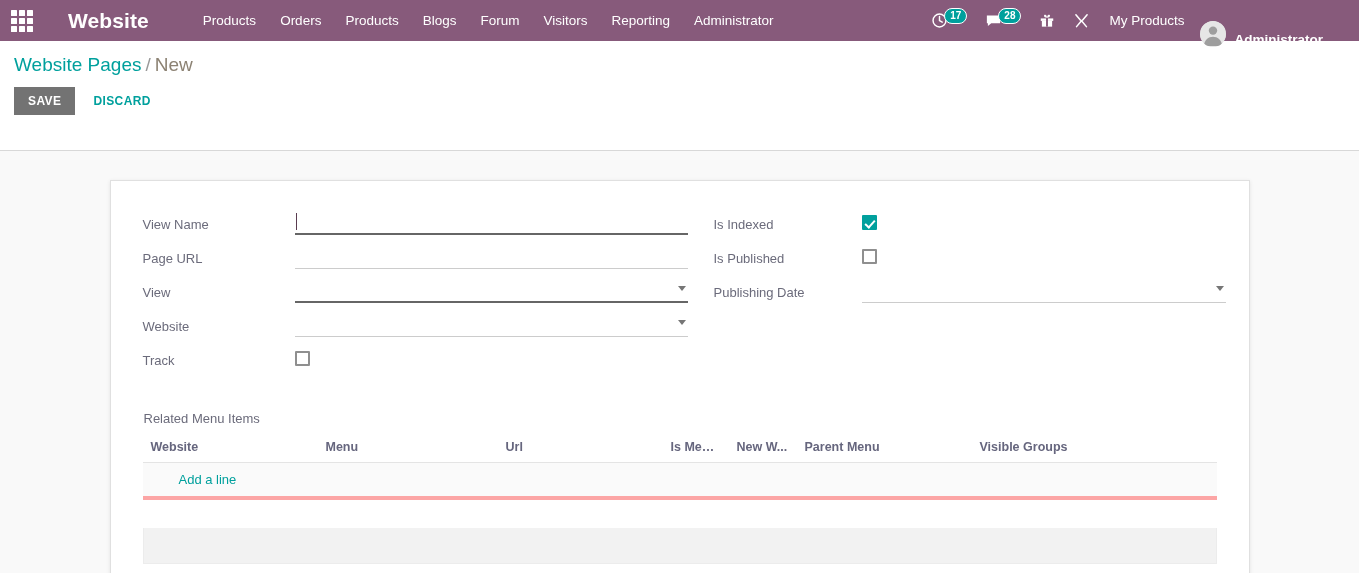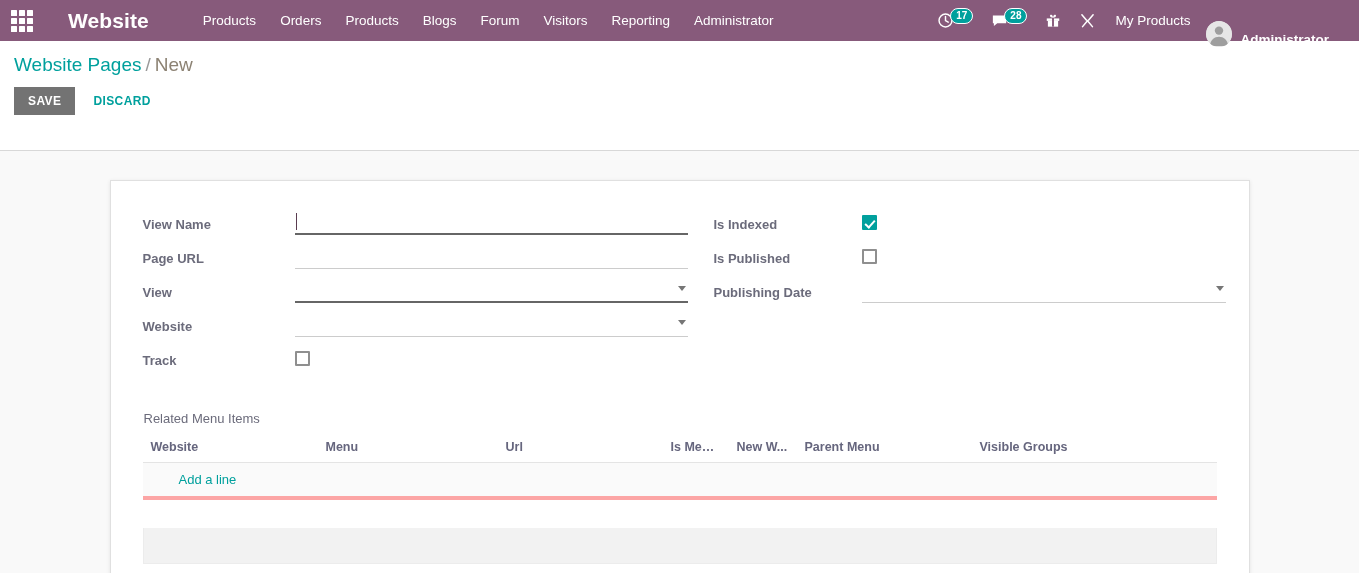--- a/index.html
+++ b/index.html
@@ -60,21 +60,21 @@
   .nav-menu .nav-item {
     font-size: 13.5px;
     color: #ffffff;
     padding: 0 12px;
     cursor: pointer;
     line-height: 41px;
   }
 
   .nav-right {
     position: absolute;
-    right: 6px;
+    right: 12px;
     top: 0;
     height: 41px;
     display: flex;
     align-items: center;
     padding-right: 16px;
   }
   .sys-icon {
     position: relative;
     display: flex;
     align-items: center;
@@ -204,21 +204,21 @@
   .field-row {
     display: flex;
     align-items: flex-start;
     margin-bottom: 6px;
     min-height: 28px;
   }
   .field-label {
     width: 152px;
     flex: none;
     font-size: 13px;
-    font-weight: bold;
+    font-weight: normal;
     color: #6b6b7b;
     padding-top: 5px;
     line-height: 17px;
   }
   .field-label.wide { width: 148px; }
   .field-control {
     flex: 1;
     position: relative;
     min-height: 24px;
   }

